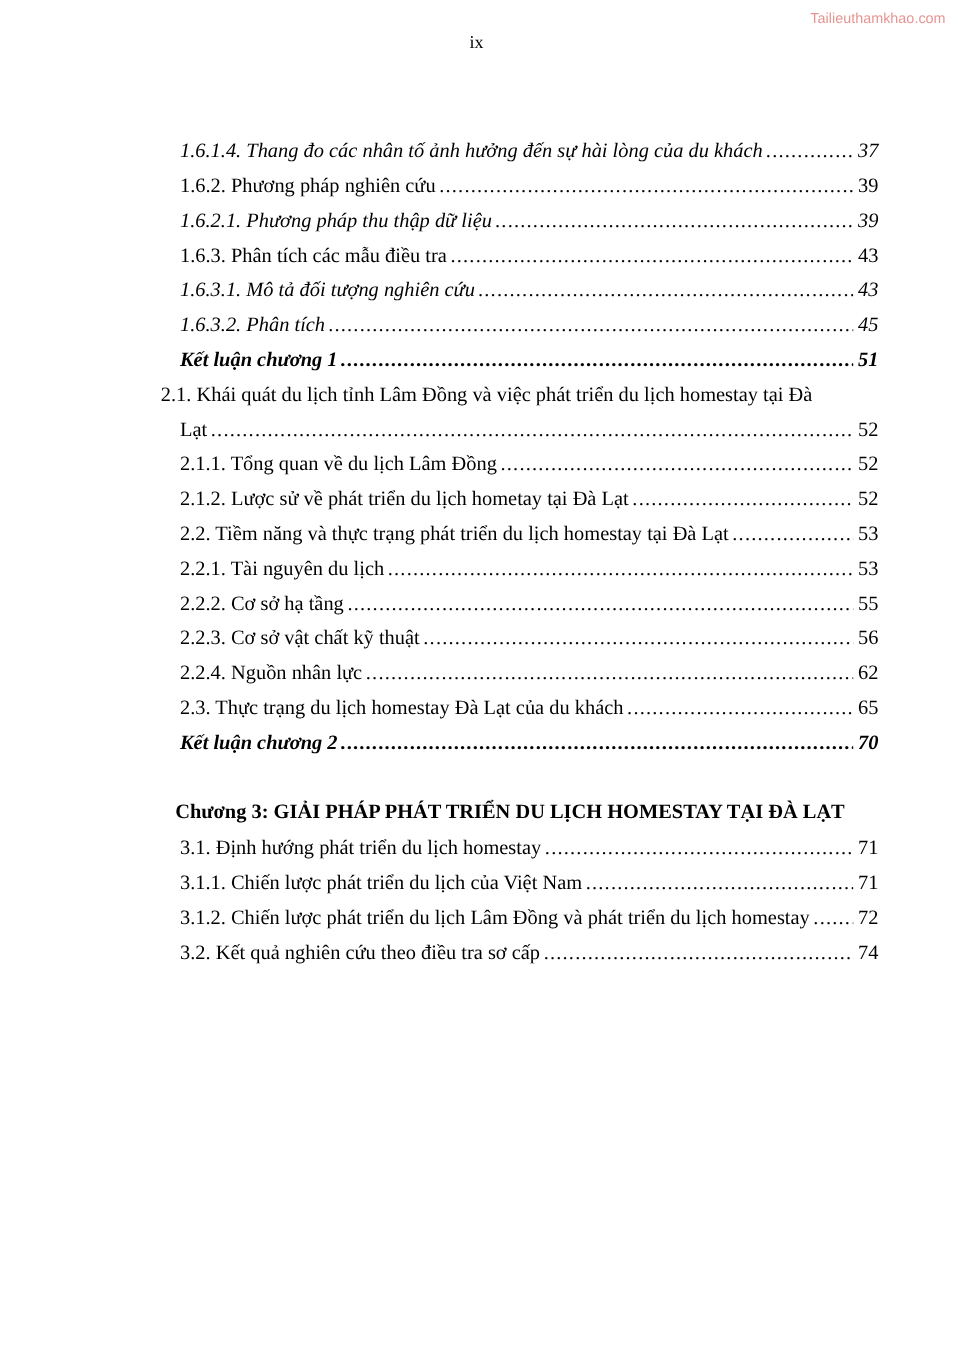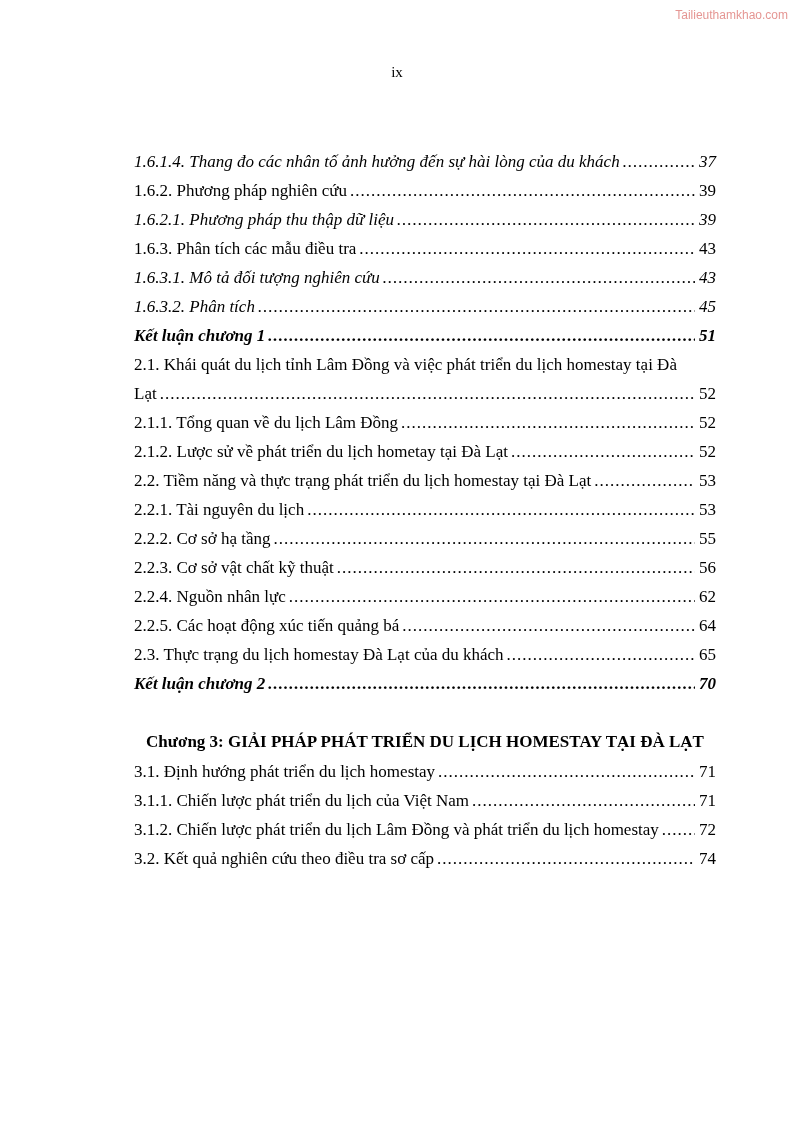--- a/index.html
+++ b/index.html
@@ -15,34 +15,35 @@
   .watermark {
     position: absolute;
     top: 8px;
     right: 6px;
     font-family: "Liberation Sans", sans-serif;
     font-size: 12px;
     color: #e59693;
     text-decoration: none;
   }
   .page-number {
-    padding-top: 64px;
+    padding-top: 28px;
     text-align: center;
     font-size: 15px;
   }
   .toc {
     margin: 66px 78px 0 134px;
     font-size: 17px;
     line-height: 29px;
   }
   .toc-entry { width: 100%; }
   .toc-row {
     display: flex;
     align-items: baseline;
     width: 100%;
+    margin-left: 16px;
   }
   .entry-text { flex: 0 0 auto; max-width: 100%; }
   .dots {
     flex: 1 1 auto;
     min-width: 0;
     overflow: hidden;
     white-space: nowrap;
     margin: 0 4px 0 3px;
     letter-spacing: 1px;
   }
@@ -167,27 +168,20 @@
         <span class="page">56</span>
       </div>
     </div>
     <div class="toc-entry ">
       <div class="toc-row">
         <span class="entry-text">2.2.4. Nguồn nhân lực</span>
         <span class="dots"></span>
         <span class="page">62</span>
       </div>
     </div>
-    <div class="toc-entry ">
-      <div class="toc-row">
-        <span class="entry-text">2.2.5. Các hoạt động xúc tiến quảng bá</span>
-        <span class="dots"></span>
-        <span class="page">64</span>
-      </div>
-    </div>
     <div class="toc-entry bold">
       <div class="toc-row">
         <span class="entry-text">2.3. Thực trạng du lịch homestay Đà Lạt của du khách</span>
         <span class="dots"></span>
         <span class="page">65</span>
       </div>
     </div>
     <div class="toc-entry bold-italic">
       <div class="toc-row">
         <span class="entry-text">Kết luận chương 2</span>

